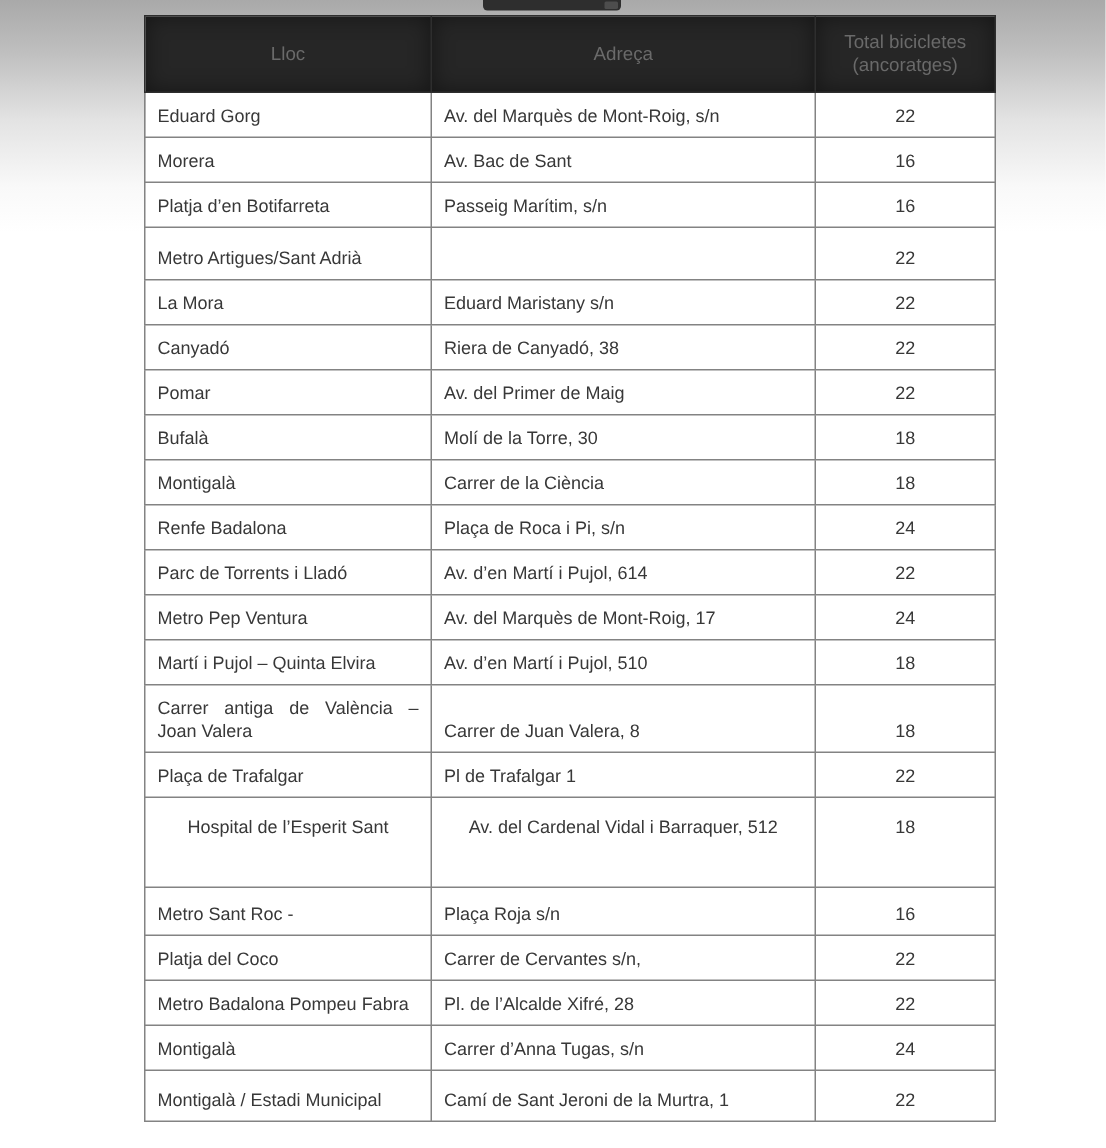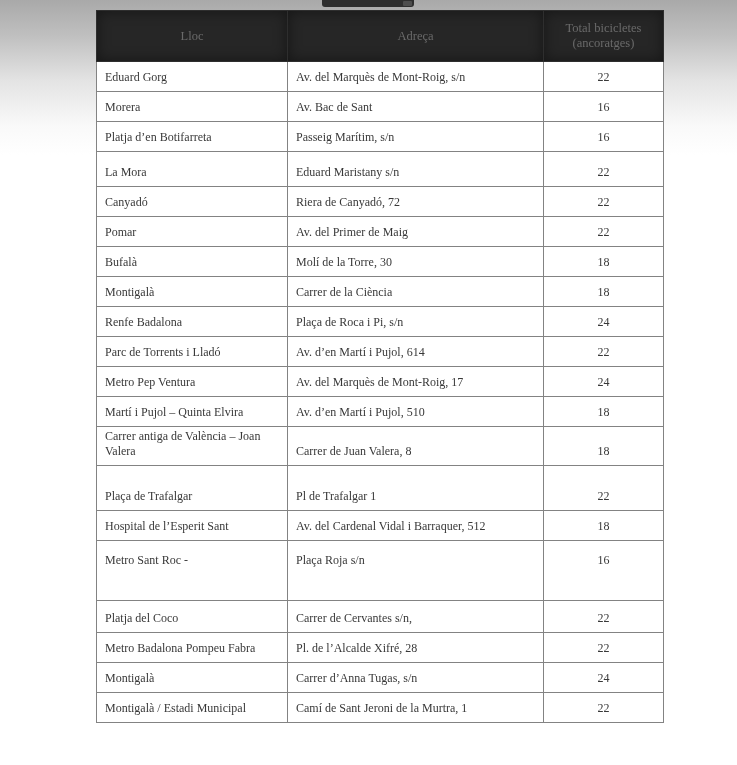--- a/index.html
+++ b/index.html
@@ -29,21 +29,20 @@
     background: #4d4d4d;
     border-radius: 1px;
   }
 
   .doc-table {
     position: absolute;
     left: 96px; top: 10px;
     width: 567px;
     border-collapse: collapse;
     table-layout: fixed;
-    font-family: Liberation Serif, serif;
   }
 
   .doc-table th {
     height: 48px;
     background: #262626;
     color: #6a6a6a;
     font-size: 12.5px;
     font-weight: normal;
     text-align: center;
     vertical-align: middle;
@@ -63,21 +62,21 @@
     padding: 2px 8px 6px 8px;
     overflow: hidden;
   }
   .doc-table td.c2 { text-align: center; padding-left: 0; padding-right: 0; }
 
   .doc-table tbody tr { height: 30px; }
   .doc-table tbody tr:nth-child(4)  { height: 35px; }
   .doc-table tbody tr:nth-child(14) { height: 45px; }
   .doc-table tbody tr:nth-child(14) td.c0 { text-align: justify; }
   .doc-table tbody tr:nth-child(16) { height: 60px; }
-  .doc-table tbody tr:nth-child(16) td { vertical-align: top; padding-top: 12px; }
+  .doc-table tbody tr:nth-child(16) td { vertical-align: top; padding-top: 12px; text-align: center; }
   .doc-table tbody tr:nth-child(17) { height: 32px; }
   .doc-table tbody tr:nth-child(21) { height: 34px; padding-left: 25px; }
 </style>
 </head>
 <body>
 
 <div class="float-bar"></div>
 
 <table class="doc-table">
   <colgroup>
@@ -103,27 +102,32 @@
         <td class="c0">Morera</td>
         <td class="c1">Av. Bac de Sant</td>
         <td class="c2">16</td>
       </tr>
       <tr>
         <td class="c0">Platja d’en Botifarreta</td>
         <td class="c1">Passeig Marítim, s/n</td>
         <td class="c2">16</td>
       </tr>
       <tr>
+        <td class="c0">Metro Artigues/Sant Adrià</td>
+        <td class="c1"></td>
+        <td class="c2">22</td>
+      </tr>
+      <tr>
         <td class="c0">La Mora</td>
         <td class="c1">Eduard Maristany s/n</td>
         <td class="c2">22</td>
       </tr>
       <tr>
         <td class="c0">Canyadó</td>
-        <td class="c1">Riera de Canyadó, 72</td>
+        <td class="c1">Riera de Canyadó, 38</td>
         <td class="c2">22</td>
       </tr>
       <tr>
         <td class="c0">Pomar</td>
         <td class="c1">Av. del Primer de Maig</td>
         <td class="c2">22</td>
       </tr>
       <tr>
         <td class="c0">Bufalà</td>
         <td class="c1">Molí de la Torre, 30</td>

